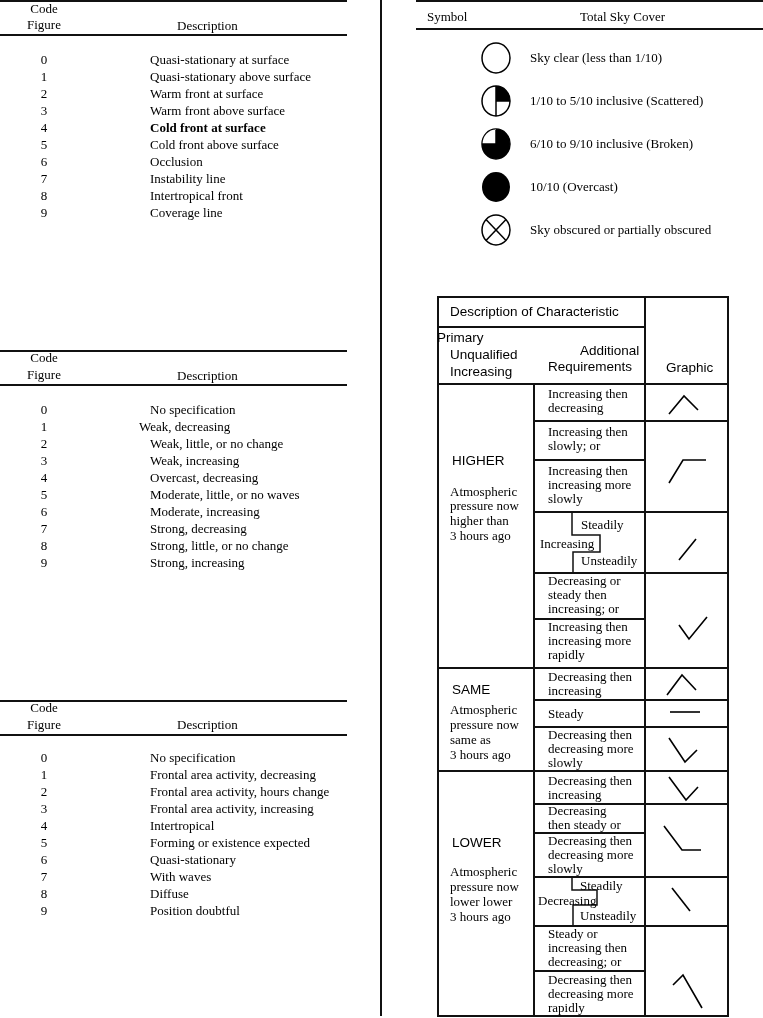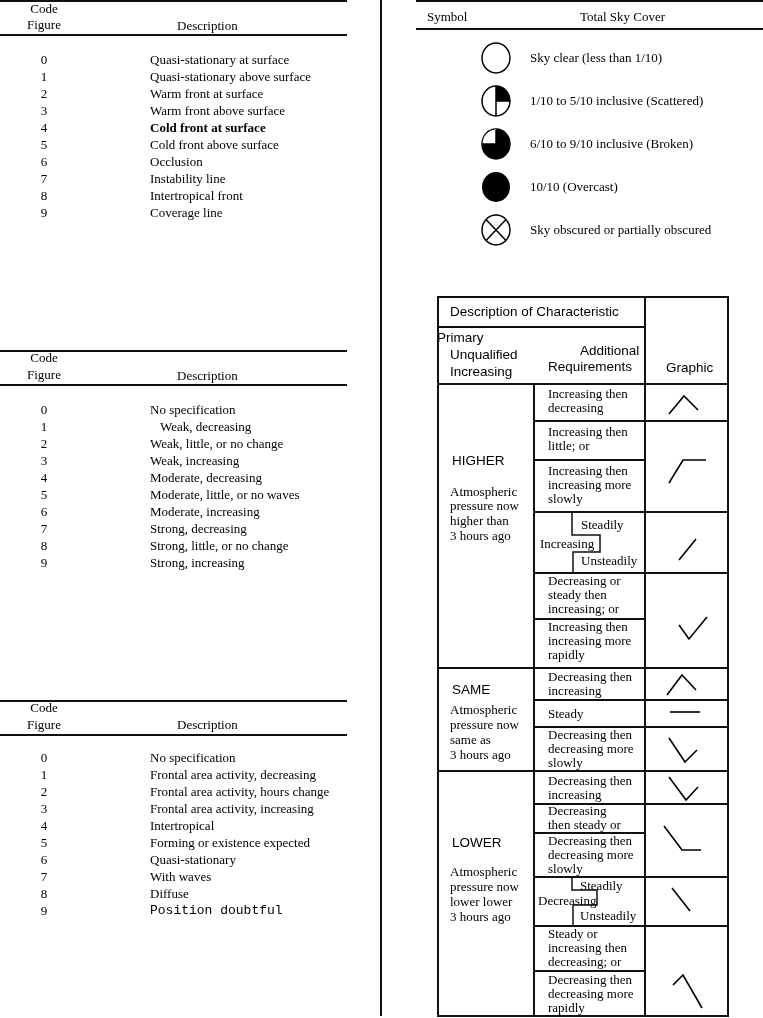--- a/index.html
+++ b/index.html
@@ -76,33 +76,33 @@
   <div class="abs serif codecol" style="left:24px; top:368px;">Figure</div>
   <div class="abs serif" style="left:177px; top:369px;">Description</div>
   <div class="hline" style="left:0; top:384px; width:347px;"></div>
   <div id="t1rows">
       <div class="row" style="top: 403px;">
         <div class="abs serif codecol" style="left: 24px; top: 0px;">0</div>
         <div class="abs serif desc" style="left: 150px; top: 0px;">No specification</div>
       </div>
       <div class="row" style="top: 420px;">
         <div class="abs serif codecol" style="left: 24px; top: 0px;">1</div>
-        <div class="abs serif desc" style="left: 160px; top: 0px; font-family: Liberation Serif, serif;">Weak, decreasing</div>
+        <div class="abs serif desc" style="left: 139px; top: 0px; font-family: Liberation Serif, serif;">Weak, decreasing</div>
       </div>
       <div class="row" style="top: 437px;">
         <div class="abs serif codecol" style="left: 24px; top: 0px;">2</div>
         <div class="abs serif desc" style="left: 150px; top: 0px;">Weak, little, or no change</div>
       </div>
       <div class="row" style="top: 454px;">
         <div class="abs serif codecol" style="left: 24px; top: 0px;">3</div>
         <div class="abs serif desc" style="left: 150px; top: 0px;">Weak, increasing</div>
       </div>
       <div class="row" style="top: 471px;">
         <div class="abs serif codecol" style="left: 24px; top: 0px;">4</div>
-        <div class="abs serif desc" style="left: 150px; top: 0px;">Moderate, decreasing</div>
+        <div class="abs serif desc" style="left: 150px; top: 0px;">Overcast, decreasing</div>
       </div>
       <div class="row" style="top: 488px;">
         <div class="abs serif codecol" style="left: 24px; top: 0px;">5</div>
         <div class="abs serif desc" style="left: 150px; top: 0px;">Moderate, little, or no waves</div>
       </div>
       <div class="row" style="top: 505px;">
         <div class="abs serif codecol" style="left: 24px; top: 0px;">6</div>
         <div class="abs serif desc" style="left: 150px; top: 0px;">Moderate, increasing</div>
       </div>
       <div class="row" style="top: 522px;">
@@ -158,21 +158,21 @@
       <div class="row" style="top: 870px;">
         <div class="abs serif codecol" style="left: 24px; top: 0px;">7</div>
         <div class="abs serif desc" style="left: 150px; top: 0px;">With waves</div>
       </div>
       <div class="row" style="top: 887px;">
         <div class="abs serif codecol" style="left: 24px; top: 0px;">8</div>
         <div class="abs serif desc" style="left: 150px; top: 0px;">Diffuse</div>
       </div>
       <div class="row" style="top: 904px;">
         <div class="abs serif codecol" style="left: 24px; top: 0px;">9</div>
-        <div class="abs serif desc" style="left: 150px; top: 0px; font-family: Liberation Mono, monospace;">Position doubtful</div>
+        <div class="abs serif desc" style="left: 150px; top: 0px;">Position doubtful</div>
       </div>
     </div>
 </div>
 
 <div>
   <div class="hline" style="left:416px; top:0; width:347px;"></div>
   <div class="abs serif" style="left:427px; top:10px;">Symbol</div>
   <div class="abs serif" style="left:580px; top:10px;">Total Sky Cover</div>
   <div class="hline" style="left:416px; top:28px; width:347px;"></div>
 
@@ -261,21 +261,21 @@
   <div class="hline" style="left:534px; top:876px; width:195px;"></div>
   <div class="hline" style="left:534px; top:925px; width:195px;"></div>
   <div class="hline" style="left:534px; top:970px; width:111px;"></div>
 
   <div class="abs serif" style="left:548px; top:387px;">
     <div>Increasing then</div>
     <div>decreasing</div>
   </div>
   <div class="abs serif" style="left:548px; top:425px;">
     <div>Increasing then</div>
-    <div>little; or</div>
+    <div>slowly; or</div>
   </div>
   <div class="abs serif" style="left:548px; top:464px;">
     <div>Increasing then</div>
     <div>increasing more</div>
     <div>slowly</div>
   </div>
 
   <svg style="left:534px; top:511px;" width="111" height="61" viewBox="0 0 111 61">
     <polyline points="38,0 38,24 66,24 66,41 39,41 39,61" fill="none" stroke="#111" stroke-width="1.5"></polyline>
   </svg>

